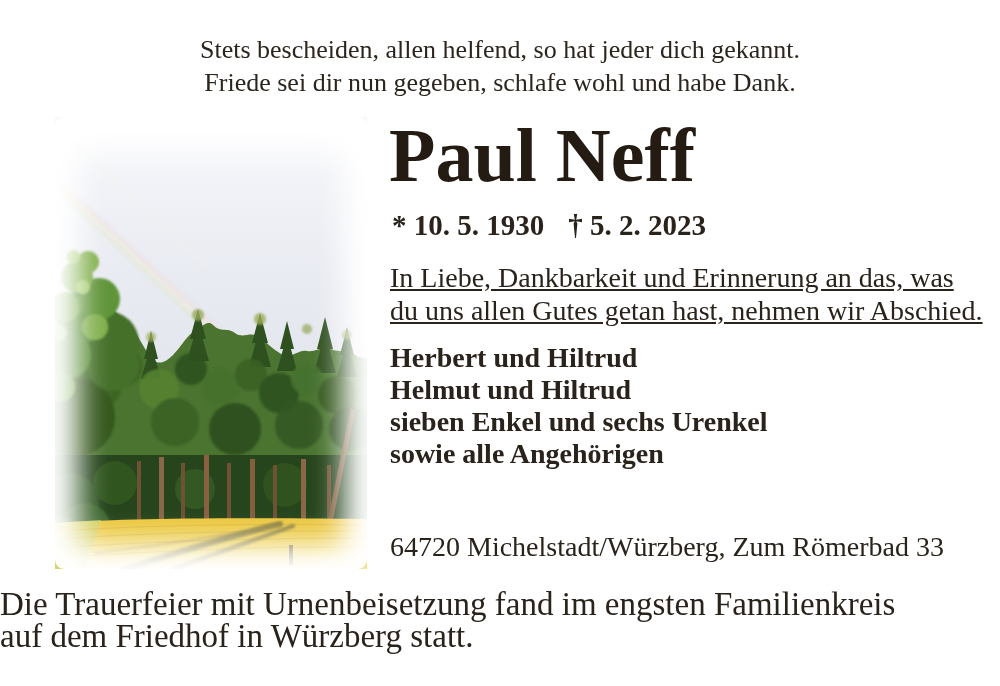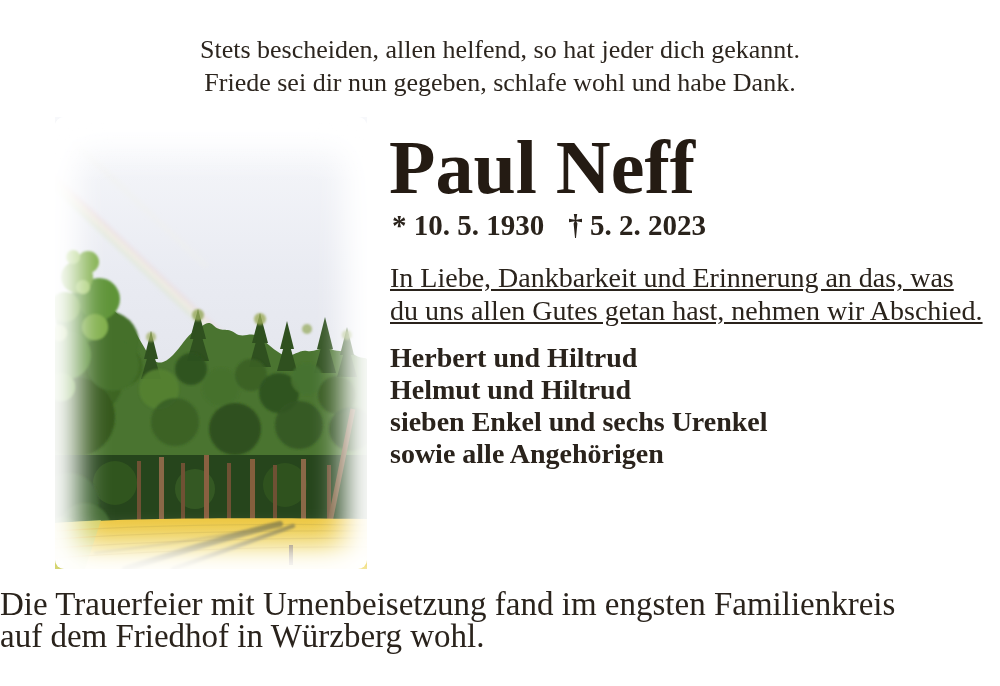--- a/index.html
+++ b/index.html
@@ -17,21 +17,21 @@
 
   .photo-wrap{position:absolute;left:55px;top:117px;width:312px;height:452px;}
   .photo-wrap svg{display:block;}
   .photo-feather{
     position:absolute;inset:0;border-radius:9px;
     box-shadow:inset 0 0 30px 24px #ffffff;
     background:linear-gradient(180deg,rgba(255,255,255,0.85) 0%,rgba(255,255,255,0) 14%);
   }
 
   .name{
-    position:absolute;left:389px;top:127px;width:600px;
+    position:absolute;left:389px;top:115px;width:600px;
     font-size:76px;line-height:80px;font-weight:bold;color:#241b13;
     white-space:nowrap;
   }
   .dates{
     position:absolute;left:392px;top:209px;
     font-size:29px;line-height:32px;color:#2a231c;white-space:nowrap;font-weight:bold;
   }
   .dates .death{margin-left:24px;}
   .tribute{
     position:absolute;left:390px;top:261px;width:600px;
@@ -209,19 +209,20 @@
     <span class="line">du uns allen Gutes getan hast, nehmen wir Abschied.</span>
   </div>
 
   <div class="mourners">
     <span class="line">Herbert und Hiltrud</span>
     <span class="line">Helmut und Hiltrud</span>
     <span class="line">sieben Enkel und sechs Urenkel</span>
     <span class="line">sowie alle Angehörigen</span>
   </div>
 
+  <div class="address">64720 Michelstadt/Würzberg, Zum Römerbad 33</div>
 
   <div class="funeral-note">
     <span class="line">Die Trauerfeier mit Urnenbeisetzung fand im engsten Familienkreis</span>
-    <span class="line">auf dem Friedhof in Würzberg wohl.</span>
+    <span class="line">auf dem Friedhof in Würzberg statt.</span>
   </div>
 
 </div>
 
 </body></html>

